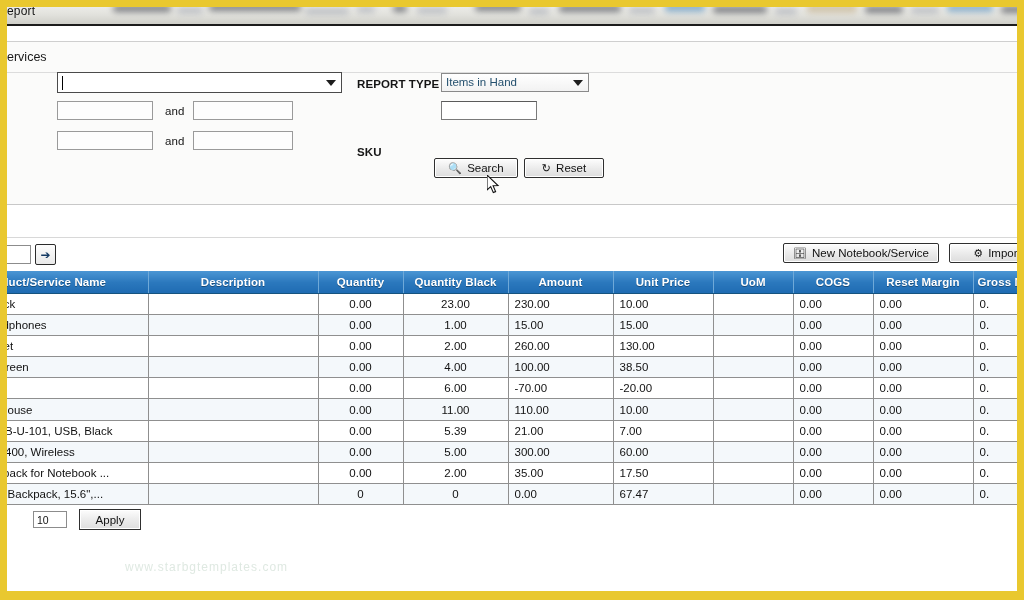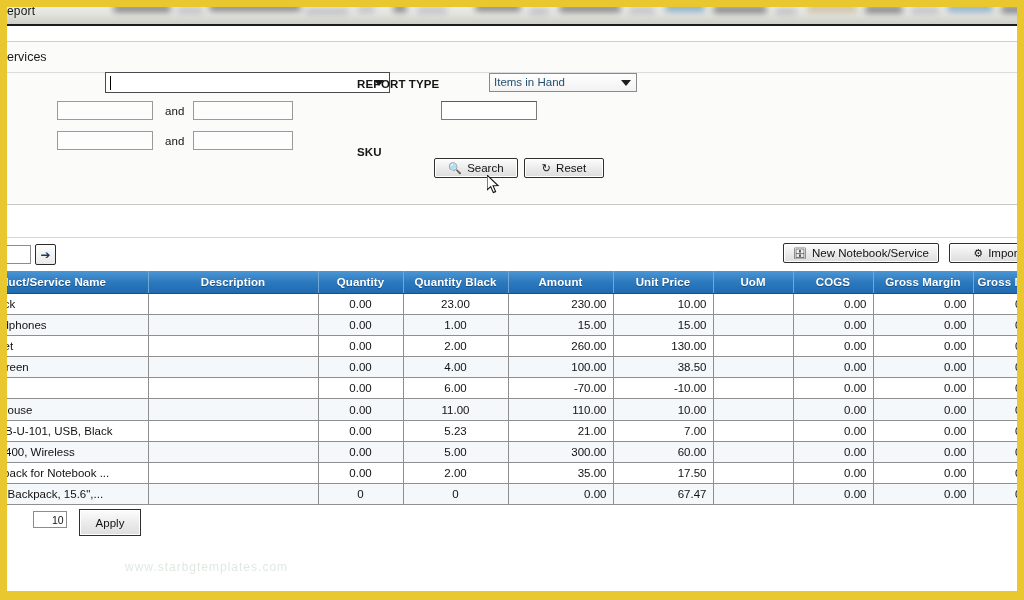--- a/index.html
+++ b/index.html
@@ -112,21 +112,20 @@
   .txtbox.grey {
     border: 1px solid #9a9a9a;
     background: #fdfdfd;
   }
 
   .combo {
     position: absolute;
     height: 21px;
     background: #ffffff;
     border: 1px solid #4a4a4a;
-    margin-left: 48px;
   }
   .combo .caret {
     position: absolute;
     right: 5px; top: 7px;
     width: 0; height: 0;
     border-left: 5px solid transparent;
     border-right: 5px solid transparent;
     border-top: 6px solid #1d1d1d;
   }
   .combo .cv {
@@ -231,45 +230,45 @@
     height: 21.2px;
     border-right: 1px solid #8f8f8f;
     border-bottom: 1px solid #8f8f8f;
     padding: 0 6px;
     color: #111;
     white-space: nowrap;
     overflow: hidden;
   }
   table.grid tbody tr:nth-child(odd) td  { background: #ffffff; }
   table.grid tbody tr:nth-child(even) td { background: #f4f8fb; }
-  td.num  { text-align: right; margin-left: 33px; }
+  td.num  { text-align: left; margin-left: 33px; }
   td.red  { text-align: center; color: #c23b2e; }
   td.ctr  { text-align: center; }
 
   
   .footer {
     position: relative;
     height: 30px;
     background: #ffffff;
   }
   .ft-input {
     position: absolute;
     left: 80px; top: 6px;
     width: 34px; height: 17px;
     background: #fff;
     border: 1px solid #8c8c8c;
     font-size: 10.5px;
     color: #111;
-    padding-left: 18px;
+    padding-left: 3px;
     line-height: 16px;
   }
   .ft-apply {
     position: absolute;
     left: 126px; top: 4px;
-    width: 62px; height: 27px;
+    width: 62px; height: 21px;
     border: 1px solid #2f2f2f;
     background: linear-gradient(#fdfdfd, #eaeaea 55%, #dedede);
     font-size: 11.5px;
     color: #111;
     display: flex; align-items: center; justify-content: center;
     box-shadow: inset 0 0 0 1px #fff;
   }
 
   
   .wm {
@@ -405,21 +404,21 @@
         <thead>
           <tr>
             <th>oduct/Service Name</th>
             <th>Description</th>
             <th>Quantity</th>
             <th>Quantity Black</th>
             <th>Amount</th>
             <th>Unit Price</th>
             <th>UoM</th>
             <th>COGS</th>
-            <th>Gross Margin</th>
+            <th>Reset Margin</th>
             <th>Gross Margin %</th>
           </tr>
         </thead>
         <tbody>
             <tr>
               <td>oard, black</td>
               <td></td>
               <td class="red">0.00</td>
               <td class="ctr">23.00</td>
               <td class="num">230.00</td>
@@ -464,21 +463,21 @@
               <td class="num">0.00</td>
               <td class="num">0.00</td>
               <td class="num">0.</td>
             </tr>
             <tr>
               <td></td>
               <td></td>
               <td class="red">0.00</td>
               <td class="ctr">6.00</td>
               <td class="num">-70.00</td>
-              <td class="num">-10.00</td>
+              <td class="num">-20.00</td>
               <td class="ctr"></td>
               <td class="num">0.00</td>
               <td class="num">0.00</td>
               <td class="num">0.</td>
             </tr>
             <tr>
               <td>Optical Mouse</td>
               <td></td>
               <td class="red">0.00</td>
               <td class="ctr">11.00</td>
@@ -486,21 +485,21 @@
               <td class="num">10.00</td>
               <td class="ctr"></td>
               <td class="num">0.00</td>
               <td class="num">0.00</td>
               <td class="num">0.</td>
             </tr>
             <tr>
               <td>embird KB-U-101, USB, Black</td>
               <td></td>
               <td class="red">0.00</td>
-              <td class="ctr">5.23</td>
+              <td class="ctr">5.39</td>
               <td class="num">21.00</td>
               <td class="num">7.00</td>
               <td class="ctr"></td>
               <td class="num">0.00</td>
               <td class="num">0.00</td>
               <td class="num">0.</td>
             </tr>
             <tr>
               <td>ogitech k400, Wireless</td>
               <td></td>

